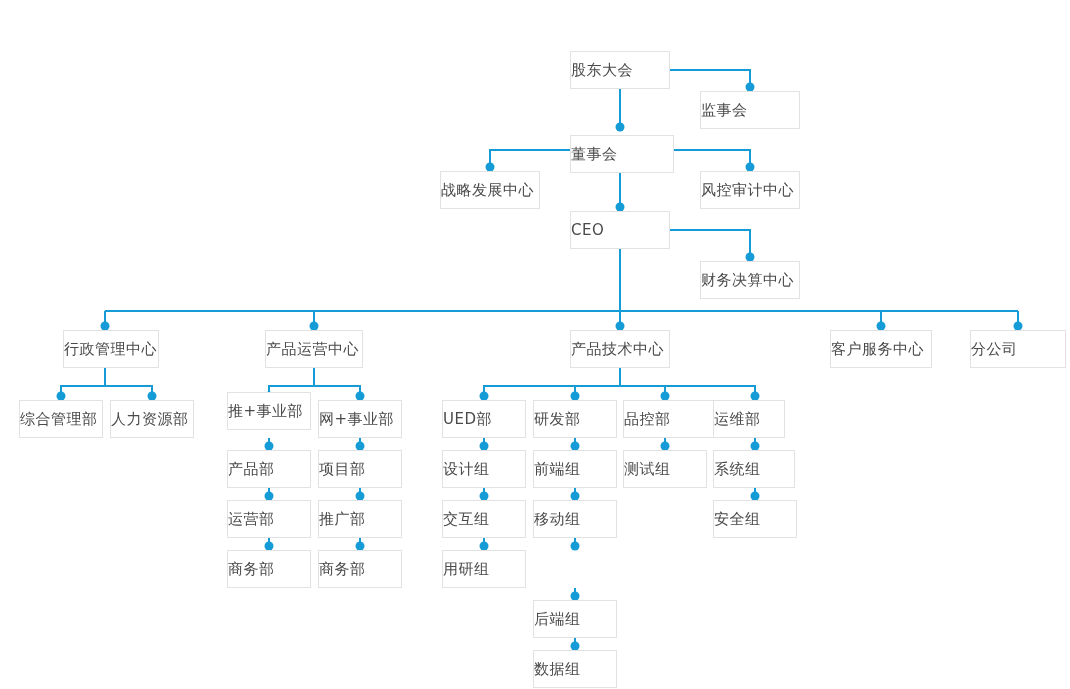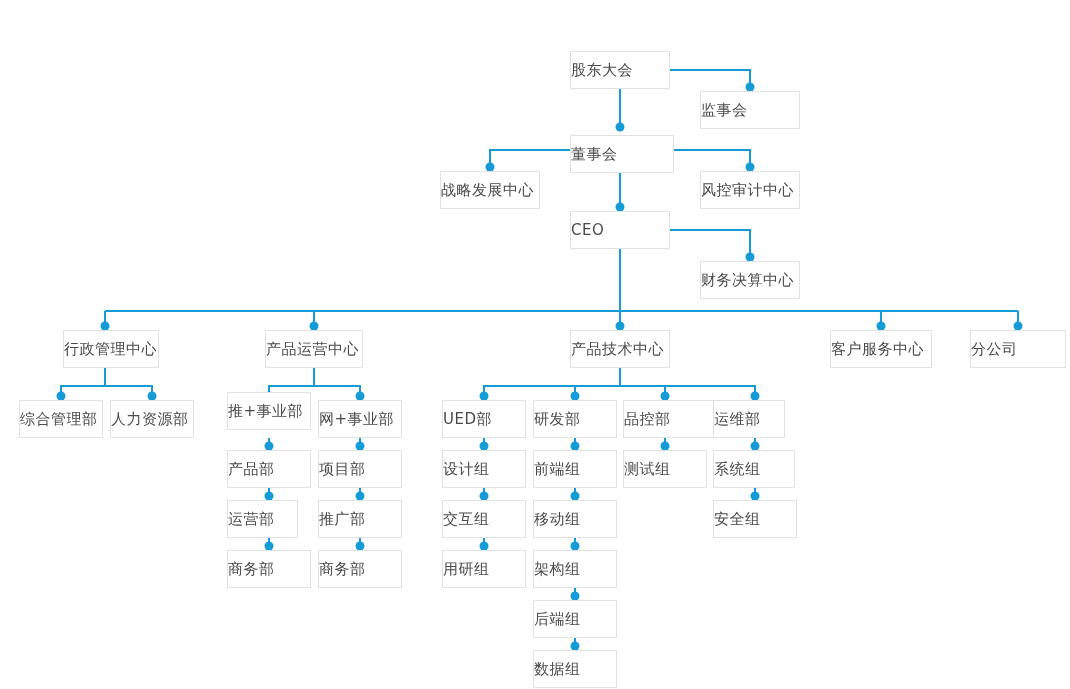--- a/index.html
+++ b/index.html
@@ -111,34 +111,33 @@
   <div class="node" style="left:110px;top:400px;width:84px">人力资源部</div>
   <div class="node" style="left:19px;top:400px;width:84px">综合管理部</div>
   <div class="node" style="left:227px;top:392px;width:84px">推+事业部</div>
   <div class="node" style="left:318px;top:400px;width:84px">网+事业部</div>
   <div class="node" style="left:442px;top:400px;width:84px">UED部</div>
   <div class="node" style="left:533px;top:400px;width:84px">研发部</div>
   <div class="node" style="left:623px;top:400px;width:104px">品控部</div>
   <div class="node" style="left:713px;top:400px;width:72px">运维部</div>
 
   <div class="node" style="left:227px;top:450px;width:84px">产品部</div>
-  <div class="node" style="left:227px;top:500px;width:71px">运营部</div>
+  <div class="node" style="left:227px;top:500px;width:84px">运营部</div>
   <div class="node" style="left:227px;top:550px;width:84px">商务部</div>
 
   <div class="node" style="left:318px;top:500px;width:84px">推广部</div>
   <div class="node" style="left:318px;top:450px;width:84px">项目部</div>
   <div class="node" style="left:318px;top:550px;width:84px">商务部</div>
 
   <div class="node" style="left:442px;top:450px;width:84px">设计组</div>
   <div class="node" style="left:442px;top:500px;width:84px">交互组</div>
   <div class="node" style="left:533px;top:450px;width:84px">前端组</div>
 
   <div class="node" style="left:442px;top:550px;width:84px">用研组</div>
   <div class="node" style="left:533px;top:500px;width:84px">移动组</div>
-  <div class="node" style="left:533px;top:550px;width:84px">架构组</div>
   <div class="node" style="left:533px;top:600px;width:84px">后端组</div>
   <div class="node" style="left:533px;top:650px;width:84px">数据组</div>
 
   <div class="node" style="left:623px;top:450px;width:84px">测试组</div>
 
   <div class="node" style="left:713px;top:450px;width:82px">系统组</div>
   <div class="node" style="left:713px;top:500px;width:84px">安全组</div>
 
 </div>
 

